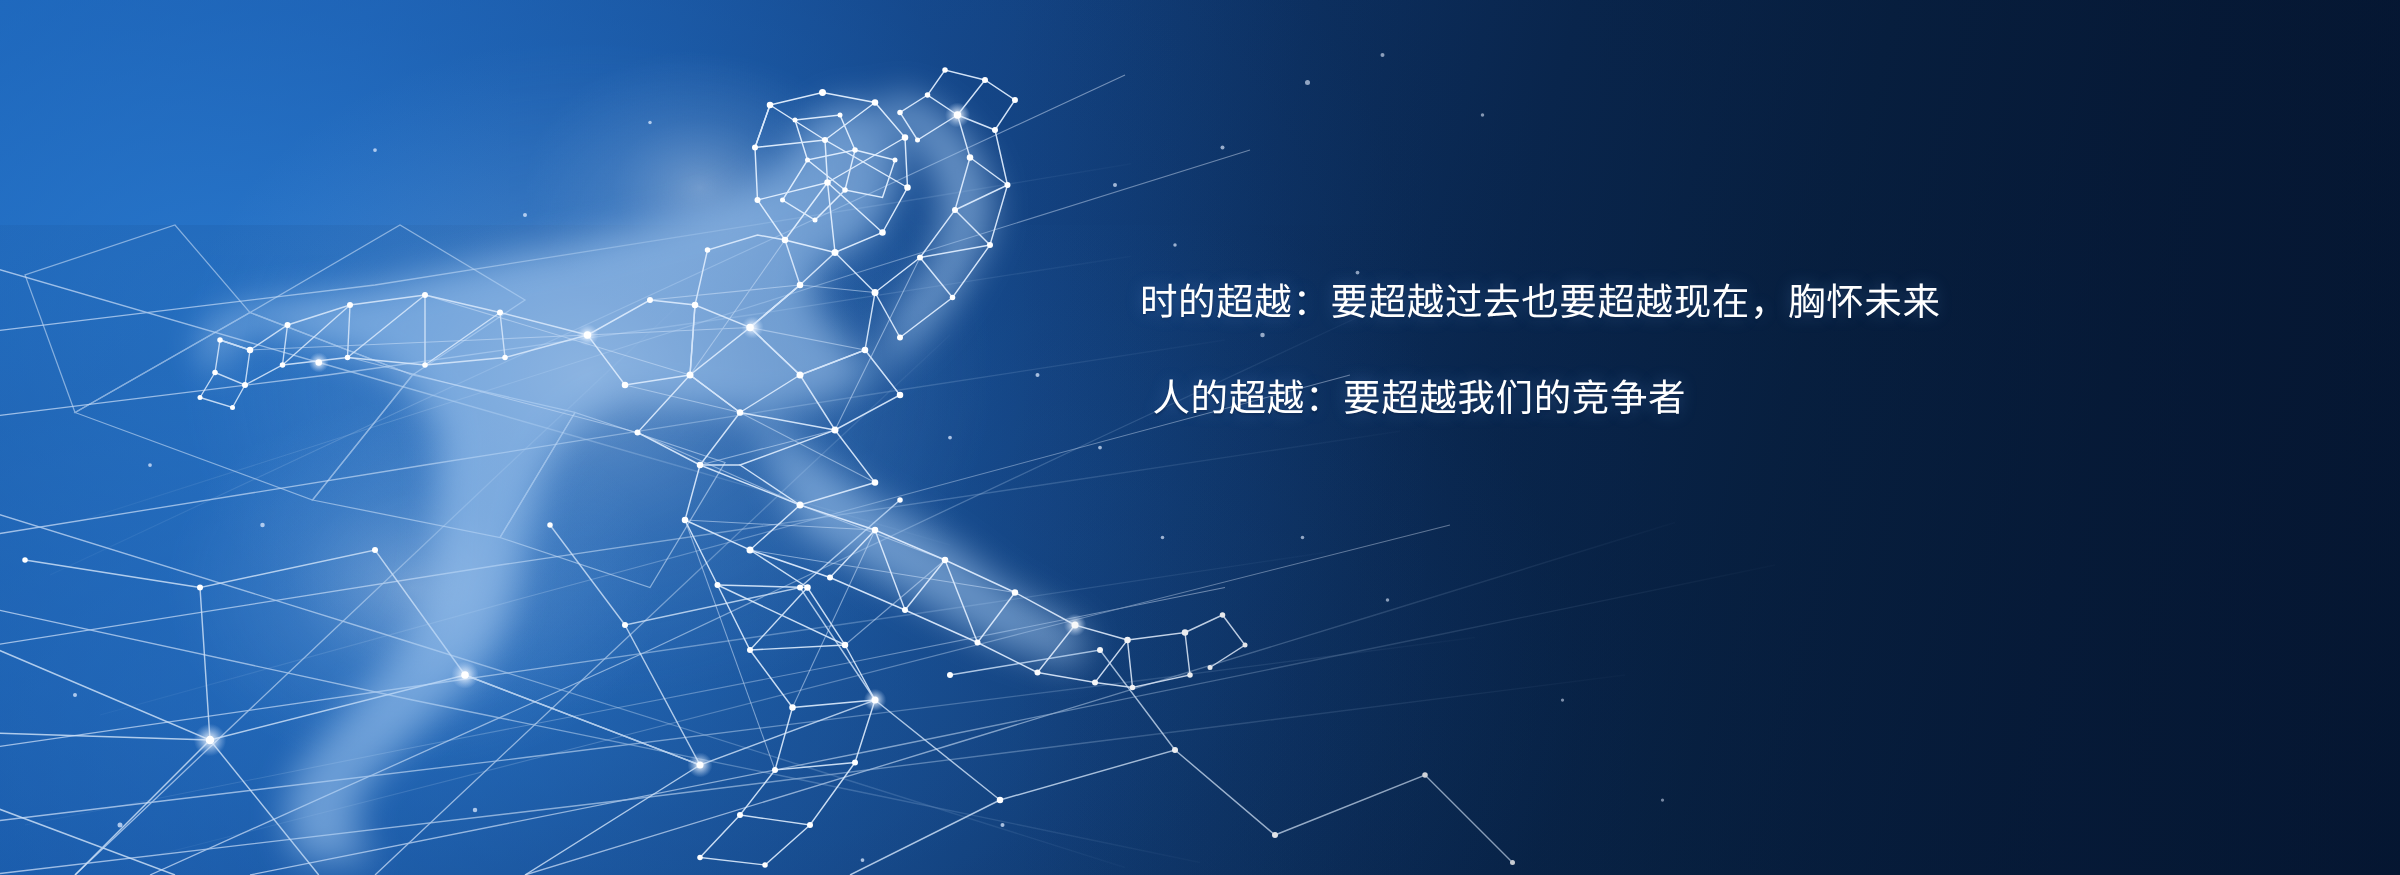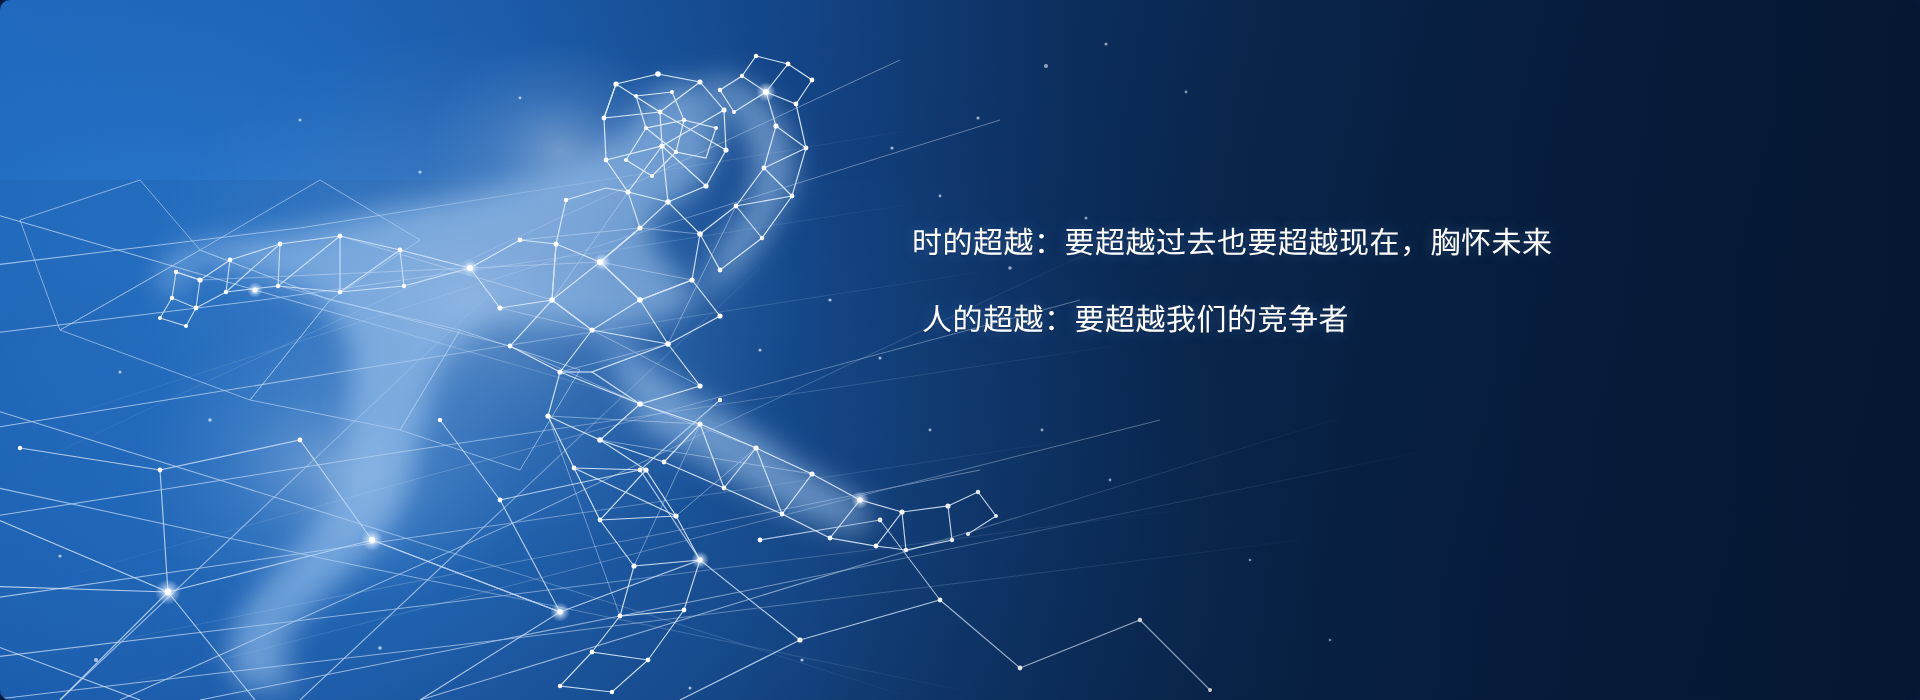--- a/index.html
+++ b/index.html
@@ -8,21 +8,20 @@
     padding: 0;
     background: #06193a;
   }
   #banner {
     position: relative;
     width: 1920px;
     height: 700px;
     overflow: hidden;
     font-family: "Liberation Sans", "DejaVu Sans", sans-serif;
     background: #0a2248;
-    border-radius: 10px;
   }
 
   
   .bg-base {
     position: absolute;
     inset: 0;
     background: linear-gradient(105deg,
         #1b6ac4 0%,
         #1a60b6 14%,
         #17539f 26%,

